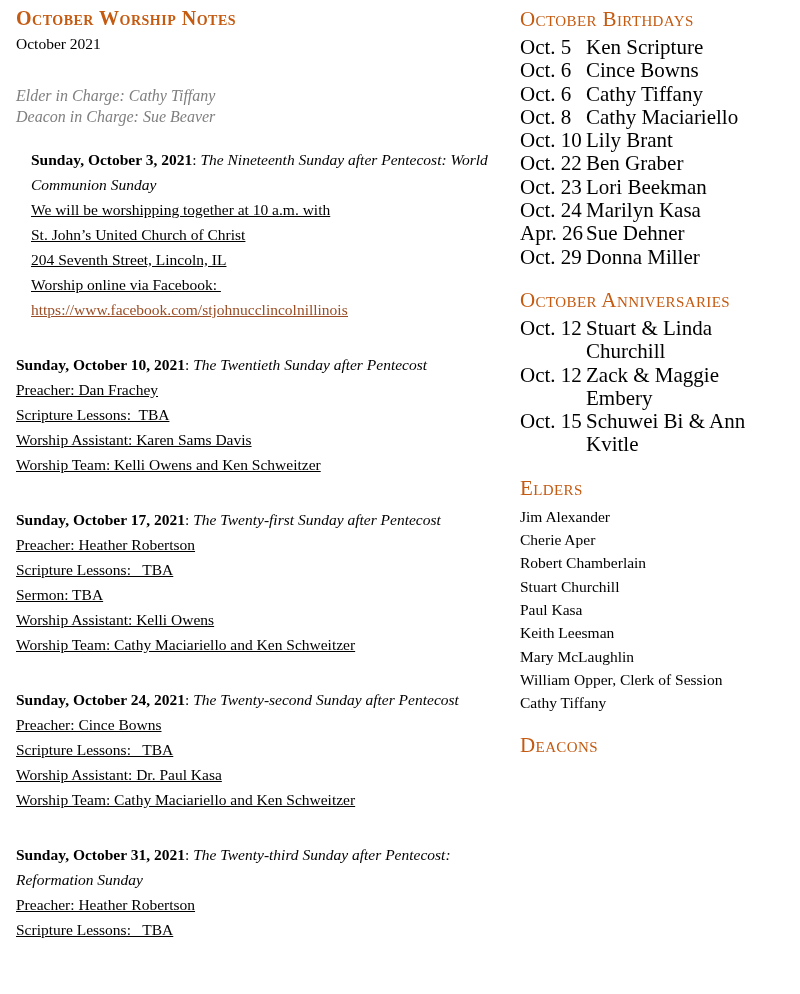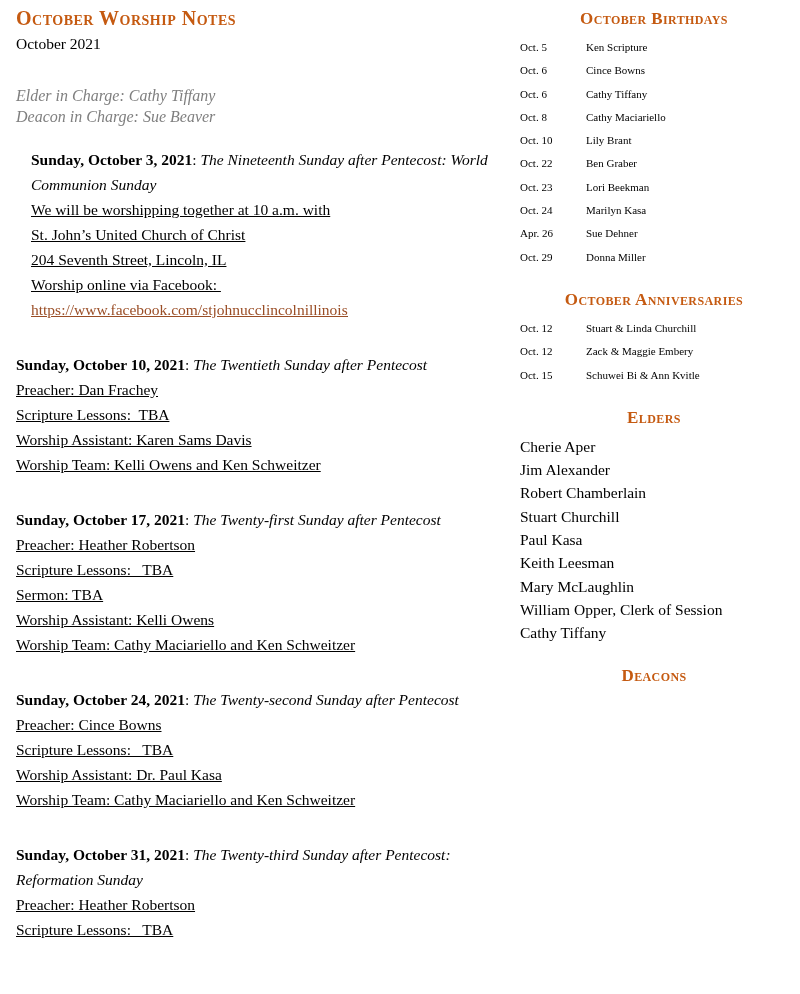--- a/index.html
+++ b/index.html
@@ -54,28 +54,27 @@
     text-decoration: underline;
     overflow-wrap: anywhere;
     cursor: pointer;
   }
   a.link:empty { display: none; }
 
   .side-section { margin-bottom: 20px; }
   .side-title {
     color: var(--accent);
     font-variant: small-caps;
-    font-weight: bold;
-    font-size: 17px;
+    font-weight: normal;
+    font-size: 21px;
     letter-spacing: 0.4px;
     line-height: 22px;
     margin-bottom: 6px;
-    text-align: center;
-  }
-  .pair-row { display: flex; font-size: 11px; line-height: 23.3px; }
+  }
+  .pair-row { display: flex; font-size: 21px; line-height: 23.3px; }
   .pair-date { width: 66px; flex: none; }
   .name-row { font-size: 15.5px; line-height: 23.3px; }
 </style>
 </head>
 <body>
 
 <div class="page">
 
   <div class="left-col">
     <div class="page-title">October Worship Notes</div>
@@ -207,23 +206,23 @@
             <span class="pair-date">Oct. 15</span>
             <span class="pair-name">Schuwei Bi &amp; Ann Kvitle</span>
           </div>
         </div>
     </div>
 
     <div class="side-section">
       <div class="side-title">Elders</div>
       <div>
 
+          <div class="name-row">Jim Alexander</div>
+
           <div class="name-row">Cherie Aper</div>
-
-          <div class="name-row">Jim Alexander</div>
 
           <div class="name-row">Robert Chamberlain</div>
 
           <div class="name-row">Stuart Churchill</div>
 
           <div class="name-row">Paul Kasa</div>
 
           <div class="name-row">Keith Leesman</div>
 
           <div class="name-row">Mary McLaughlin</div>

